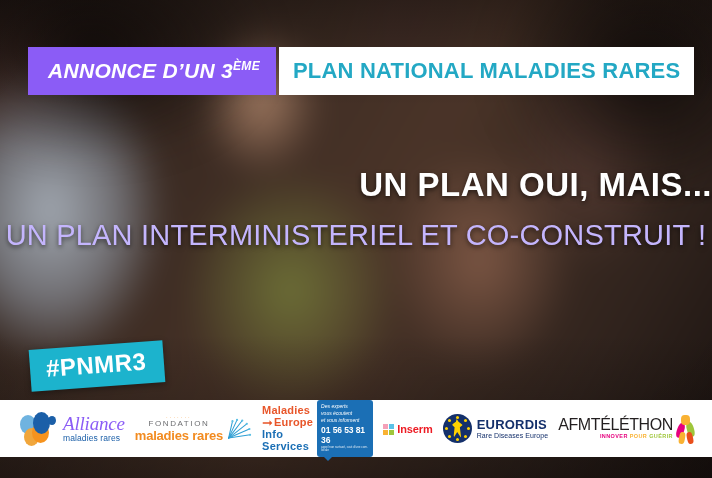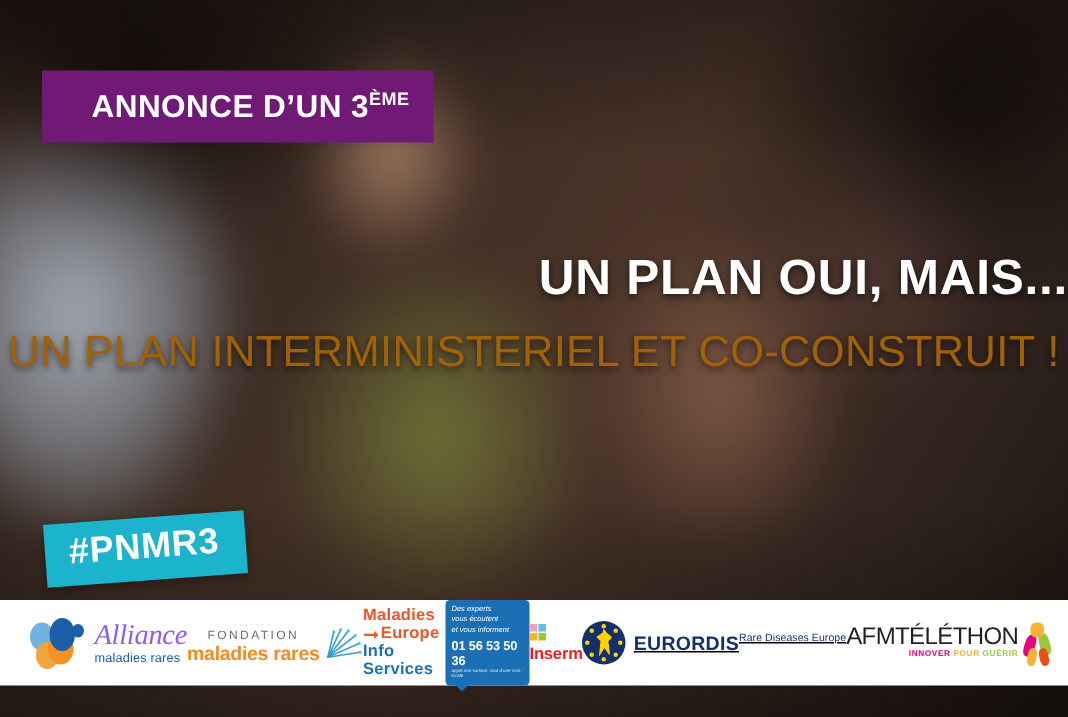--- a/index.html
+++ b/index.html
@@ -39,22 +39,23 @@
   .bg-vignette {
     position:absolute; inset:0;
     background:
       linear-gradient(to bottom, rgba(10,7,6,0.42) 0%, rgba(0,0,0,0) 22%, rgba(0,0,0,0) 70%, rgba(12,8,7,0.45) 100%),
       radial-gradient(ellipse 115% 110% at 50% 45%, rgba(0,0,0,0) 48%, rgba(8,5,4,0.55) 100%);
   }
 
   
   .band { position:absolute; left:28px; top:47px; height:48px; display:flex; }
   .band-teal {
-    background:#701a75; display:flex; align-items:center;
-    padding:0 16px 0 33px;
+    background:#8b5cf6; display:flex; align-items:center;
+    padding:0 16px 0 20px;
+    font-style:italic;
   }
   .band-teal .txt {
     color:#ffffff; font-size:21px; font-weight:bold; letter-spacing:0.3px;
     white-space:nowrap;
   }
   .band-teal .ord { font-size:12px; vertical-align:super; font-weight:bold; }
   .band-white {
     background:#ffffff; display:flex; align-items:center;
     padding:0 14px 0 14px; margin-left:3px;
   }
@@ -64,21 +65,21 @@
   }
 
   
   .headline {
     position:absolute; left:0; right:0; top:166px; text-align:right;
     color:#ffffff; font-size:33px; font-weight:bold; letter-spacing:0.5px;
     text-shadow:0 2px 5px rgba(0,0,0,0.6);
   }
   .subheadline {
     position:absolute; left:0; right:0; top:219px; text-align:center;
-    color:#a16207; font-size:29px; font-weight:normal; letter-spacing:0.2px;
+    color:#c4b5fd; font-size:29px; font-weight:normal; letter-spacing:0.2px;
     text-shadow:0 2px 5px rgba(0,0,0,0.6);
   }
 
   
   .hashtag {
     position:absolute; left:30px; top:345px;
     background:#1cb3cd; color:#ffffff;
     font-size:24px; font-weight:bold; letter-spacing:0.5px;
     padding:6px 18px 8px 16px;
     transform:rotate(-4.2deg);
@@ -140,42 +141,42 @@
     border-top:5px solid #1b6fb5;
   }
   .mris-b1 { font-size:5px; font-style:italic; line-height:1.35; }
   .mris-tel { font-size:8.5px; font-weight:bold; margin-top:1px; letter-spacing:-0.1px; }
   .mris-b2 { font-size:3px; opacity:0.85; line-height:1.2; margin-top:1px; }
 
   
   .l-orpha { flex-direction:column; align-items:center; gap:1px; }
   .orpha-word { font-size:24px; color:#58595b; letter-spacing:-0.6px; line-height:1; }
   .orpha-word b { color:#2e8bc9; font-weight:normal; }
-  .orpha-ins { display:flex; align-items:flex-start; gap:3px;flex-direction:column; }
+  .orpha-ins { display:flex; align-items:flex-end; gap:3px; }
   .ins-sq { width:11px; height:11px; position:relative; }
   .ins-sq i { position:absolute; width:5px; height:5px; display:block; }
   .is1 { left:0; top:0; background:#f4a0b8; }
   .is2 { left:6px; top:0; background:#5bc2e7; }
   .is3 { left:0; top:6px; background:#f9b233; }
   .is4 { left:6px; top:6px; background:#9fc63b; }
   .ins-txt { font-size:11px; font-weight:bold; color:#ed1c24; letter-spacing:-0.1px; }
 
   
   .l-euro { gap:5px; }
   .euro-circ {
     width:29px; height:29px; border-radius:50%; background:#14306b;
     position:relative; overflow:hidden;
   }
   .euro-star { position:absolute; width:3px; height:3px; background:#ffd100; border-radius:50%; }
   .euro-fig {
     position:absolute; left:9px; top:5px; width:11px; height:19px;
     background:#ffd100; border-radius:45% 45% 40% 40%;
     clip-path:polygon(45% 0, 62% 14%, 100% 32%, 74% 44%, 86% 100%, 50% 68%, 16% 100%, 26% 44%, 0 30%, 38% 15%);
   }
-  .euro-txt { display:flex; line-height:1.05;text-decoration:underline; }
+  .euro-txt { display:flex; flex-direction:column; line-height:1.05; }
   .euro-name { font-size:13px; font-weight:bold; color:#14306b; letter-spacing:0.2px; }
   .euro-sub { font-size:7px; color:#14306b; letter-spacing:0.05px; }
 
   
   .l-afm { gap:3px; padding-right:8px; }
   .afm-txt { display:flex; flex-direction:column; align-items:flex-end; line-height:1.05; }
   .afm-name { font-size:16px; color:#231f20; letter-spacing:-0.4px; }
   .afm-name b { font-weight:normal; }
   .afm-sub { font-size:5.5px; font-weight:bold; letter-spacing:0.4px; }
   .afm-sub span:nth-child(1){ color:#e6007e; }
@@ -197,20 +198,23 @@
   <div class="bg">
     <div class="bg-base"></div>
     <div class="bg-dark-left"></div>
     <div class="bg-dark-right"></div>
     <div class="bg-vignette"></div>
   </div>
 
   <div class="band">
     <div class="band-teal">
       <div class="txt"><span>ANNONCE D’UN 3</span><span class="ord">ÈME</span></div>
+    </div>
+    <div class="band-white">
+      <div class="txt">PLAN NATIONAL MALADIES RARES</div>
     </div>
   </div>
 
   <div class="headline">UN PLAN OUI, MAIS...</div>
   <div class="subheadline">UN PLAN INTERMINISTERIEL ET CO-CONSTRUIT !</div>
 
   <div class="hashtag">#PNMR3</div>
 
 
   <div class="logobar">
@@ -264,21 +268,21 @@
           <span class="mris-arrow">➞</span>
           <span class="mris-l">Europe</span>
         </div>
         <div class="mris-l blue">Info</div>
         <div class="mris-l blue">Services</div>
       </div>
       <div class="mris-bubble">
         <div class="mris-b1">Des experts</div>
         <div class="mris-b1">vous écoutent</div>
         <div class="mris-b1">et vous informent</div>
-        <div class="mris-tel">01 56 53 50 36</div>
+        <div class="mris-tel">01 56 53 81 36</div>
         <div class="mris-b2">appel non surtaxé, cout d’une com. locale</div>
       </div>
     </div>
 
     <div class="logo l-orpha">
       <div class="orpha-ins">
         <span class="ins-sq">
             <i class="is1"></i>
             <i class="is2"></i>
             <i class="is3"></i>

